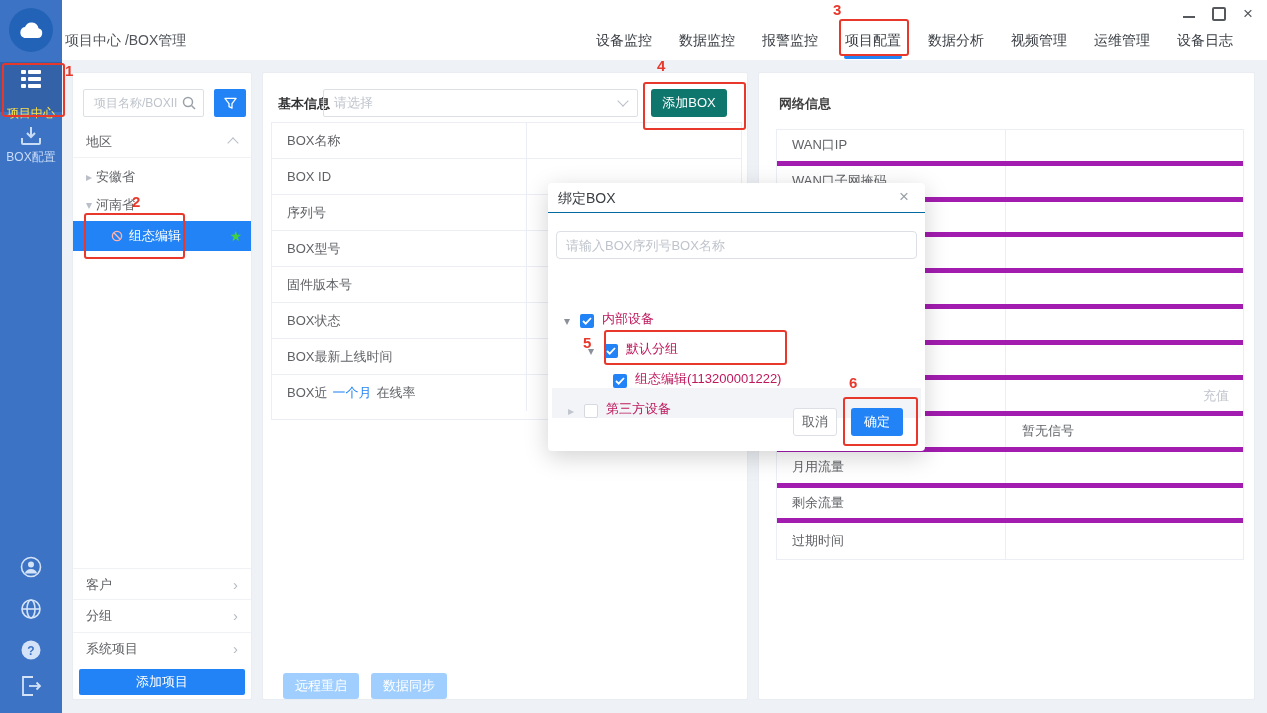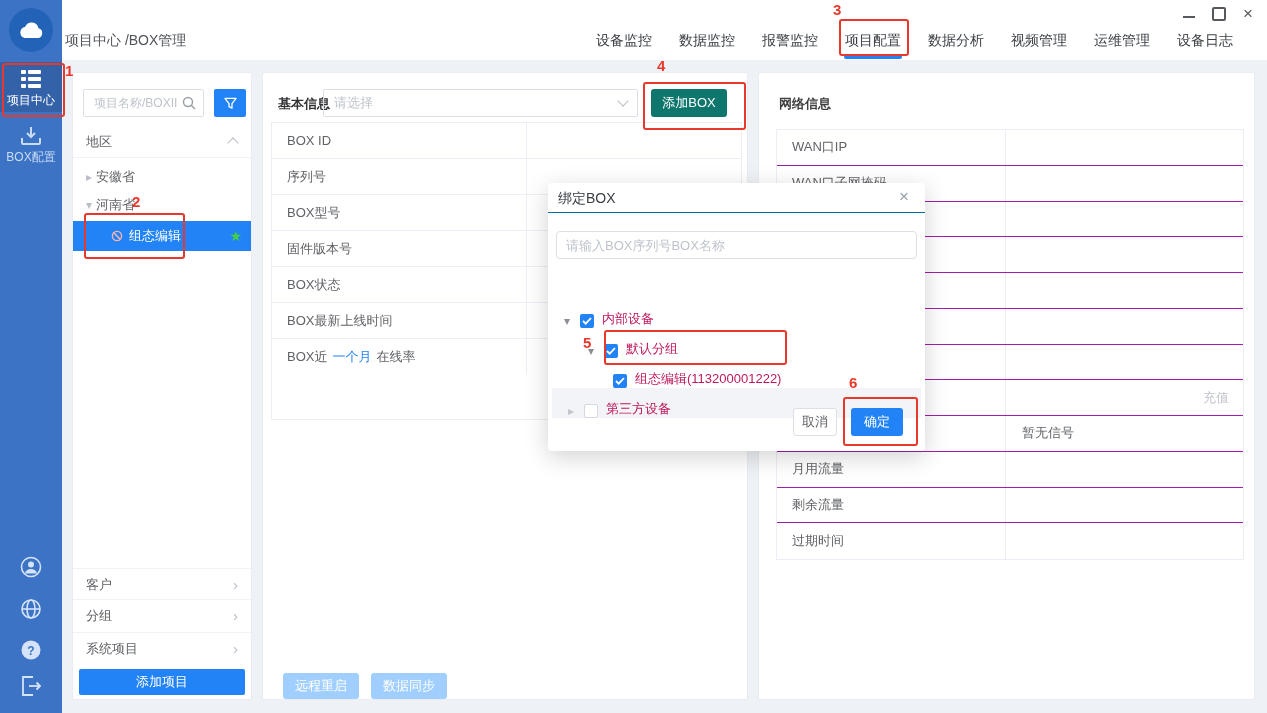--- a/index.html
+++ b/index.html
@@ -7,21 +7,21 @@
        -webkit-font-smoothing:antialiased;}
   .app{position:relative;width:1267px;height:713px;background:#fff;overflow:hidden;}
 
   
   .sidebar{position:absolute;left:0;top:0;width:62px;height:713px;background:#3d73c5;z-index:2;}
   .logo{position:absolute;left:9px;top:8px;width:44px;height:44px;border-radius:50%;
         background:#2263b8;display:flex;align-items:center;justify-content:center;}
   .side-item{position:absolute;left:0;width:62px;display:flex;flex-direction:column;align-items:center;
              color:#c9dcf6;font-size:12px;cursor:pointer;}
   .side-item .lbl{margin-top:4px;}
-  .side-item.active{background:rgba(0,0,0,0.14);color:#ffffff;}
+  .side-item.active{background:rgba(0,0,0,0.14);color:#fde047;gap:13px;}
   .side-item-1{top:62px;height:50px;padding-top:8px;box-sizing:border-box;}
   .side-item-2{top:118px;height:52px;padding-top:9px;box-sizing:border-box;}
   .side-foot{position:absolute;left:0;width:62px;display:flex;justify-content:center;cursor:pointer;}
   .sf-1{top:556px;} .sf-2{top:598px;} .sf-3{top:639px;} .sf-4{top:676px;}
 
   
   .titlebar{position:absolute;left:62px;top:0;width:1205px;height:60px;background:#fff;z-index:1;}
   .breadcrumb{position:absolute;left:3px;top:32px;font-size:14px;color:#50555b;}
   .tabs{position:absolute;right:34px;top:32px;display:flex;gap:27px;font-size:14px;color:#3c4046;}
   .tab{position:relative;cursor:pointer;white-space:nowrap;}
@@ -86,21 +86,21 @@
   .mid-row .cell-l{width:255px;padding-left:15px;box-sizing:border-box;border-right:1px solid #ebeef5;
                    height:100%;display:flex;align-items:center;}
   .blue-word{color:#2283f6;margin:0 5px;cursor:pointer;}
   .mid-foot{position:absolute;left:0;top:600px;width:100%;display:flex;gap:12px;padding-left:20px;box-sizing:border-box;}
   .btn-disabled{width:76px;height:26px;background:#a0cfff;color:#fff;border:0;border-radius:3px;
                 font-size:13px;font-family:inherit;cursor:not-allowed;}
 
   
   .net-title{position:absolute;left:20px;top:22px;font-size:13px;font-weight:bold;color:#404040;}
   .net-table{position:absolute;left:17px;top:56px;width:468px;border:1px solid #ebeef5;box-sizing:border-box;}
-  .net-row{position:relative;height:35.75px;border-bottom:1px solid #a21caf;box-sizing:border-box;
+  .net-row{position:relative;height:35.75px;border-bottom:5px solid #a21caf;box-sizing:border-box;
            display:flex;font-size:13px;color:#606266;}
   .net-row:last-child{border-bottom:0;}
   .net-row .cell-l{width:229px;border-right:1px solid #ebeef5;box-sizing:border-box;display:flex;
                    align-items:center;padding-left:15px;}
   .net-row .cell-r{flex:1;display:flex;align-items:center;padding-left:16px;box-sizing:border-box;}
   .cell-r.muted-right{justify-content:flex-end;padding-right:14px;color:#c0c4cc;cursor:pointer;}
 
   
   .modal{position:absolute;left:548px;top:183px;width:377px;height:268px;background:#fff;border-radius:4px;
          box-shadow:0 6px 24px rgba(0,0,0,0.18);z-index:10;}
@@ -309,20 +309,24 @@
   <div class="panel p-mid">
     <div class="mid-title">基本信息</div>
     <div class="mid-select">
       <span>请选择</span>
       <span class="chev"></span>
     </div>
     <button class="add-box">添加BOX</button>
 
     <div class="mid-table">
       <div class="mid-row">
+          <div class="cell-l">BOX名称</div>
+          <div class="cell-r"></div>
+        </div>
+      <div class="mid-row">
           <div class="cell-l">BOX ID</div>
           <div class="cell-r"></div>
         </div>
       <div class="mid-row">
           <div class="cell-l">序列号</div>
           <div class="cell-r"></div>
         </div>
       <div class="mid-row">
           <div class="cell-l">BOX型号</div>
           <div class="cell-r"></div>

